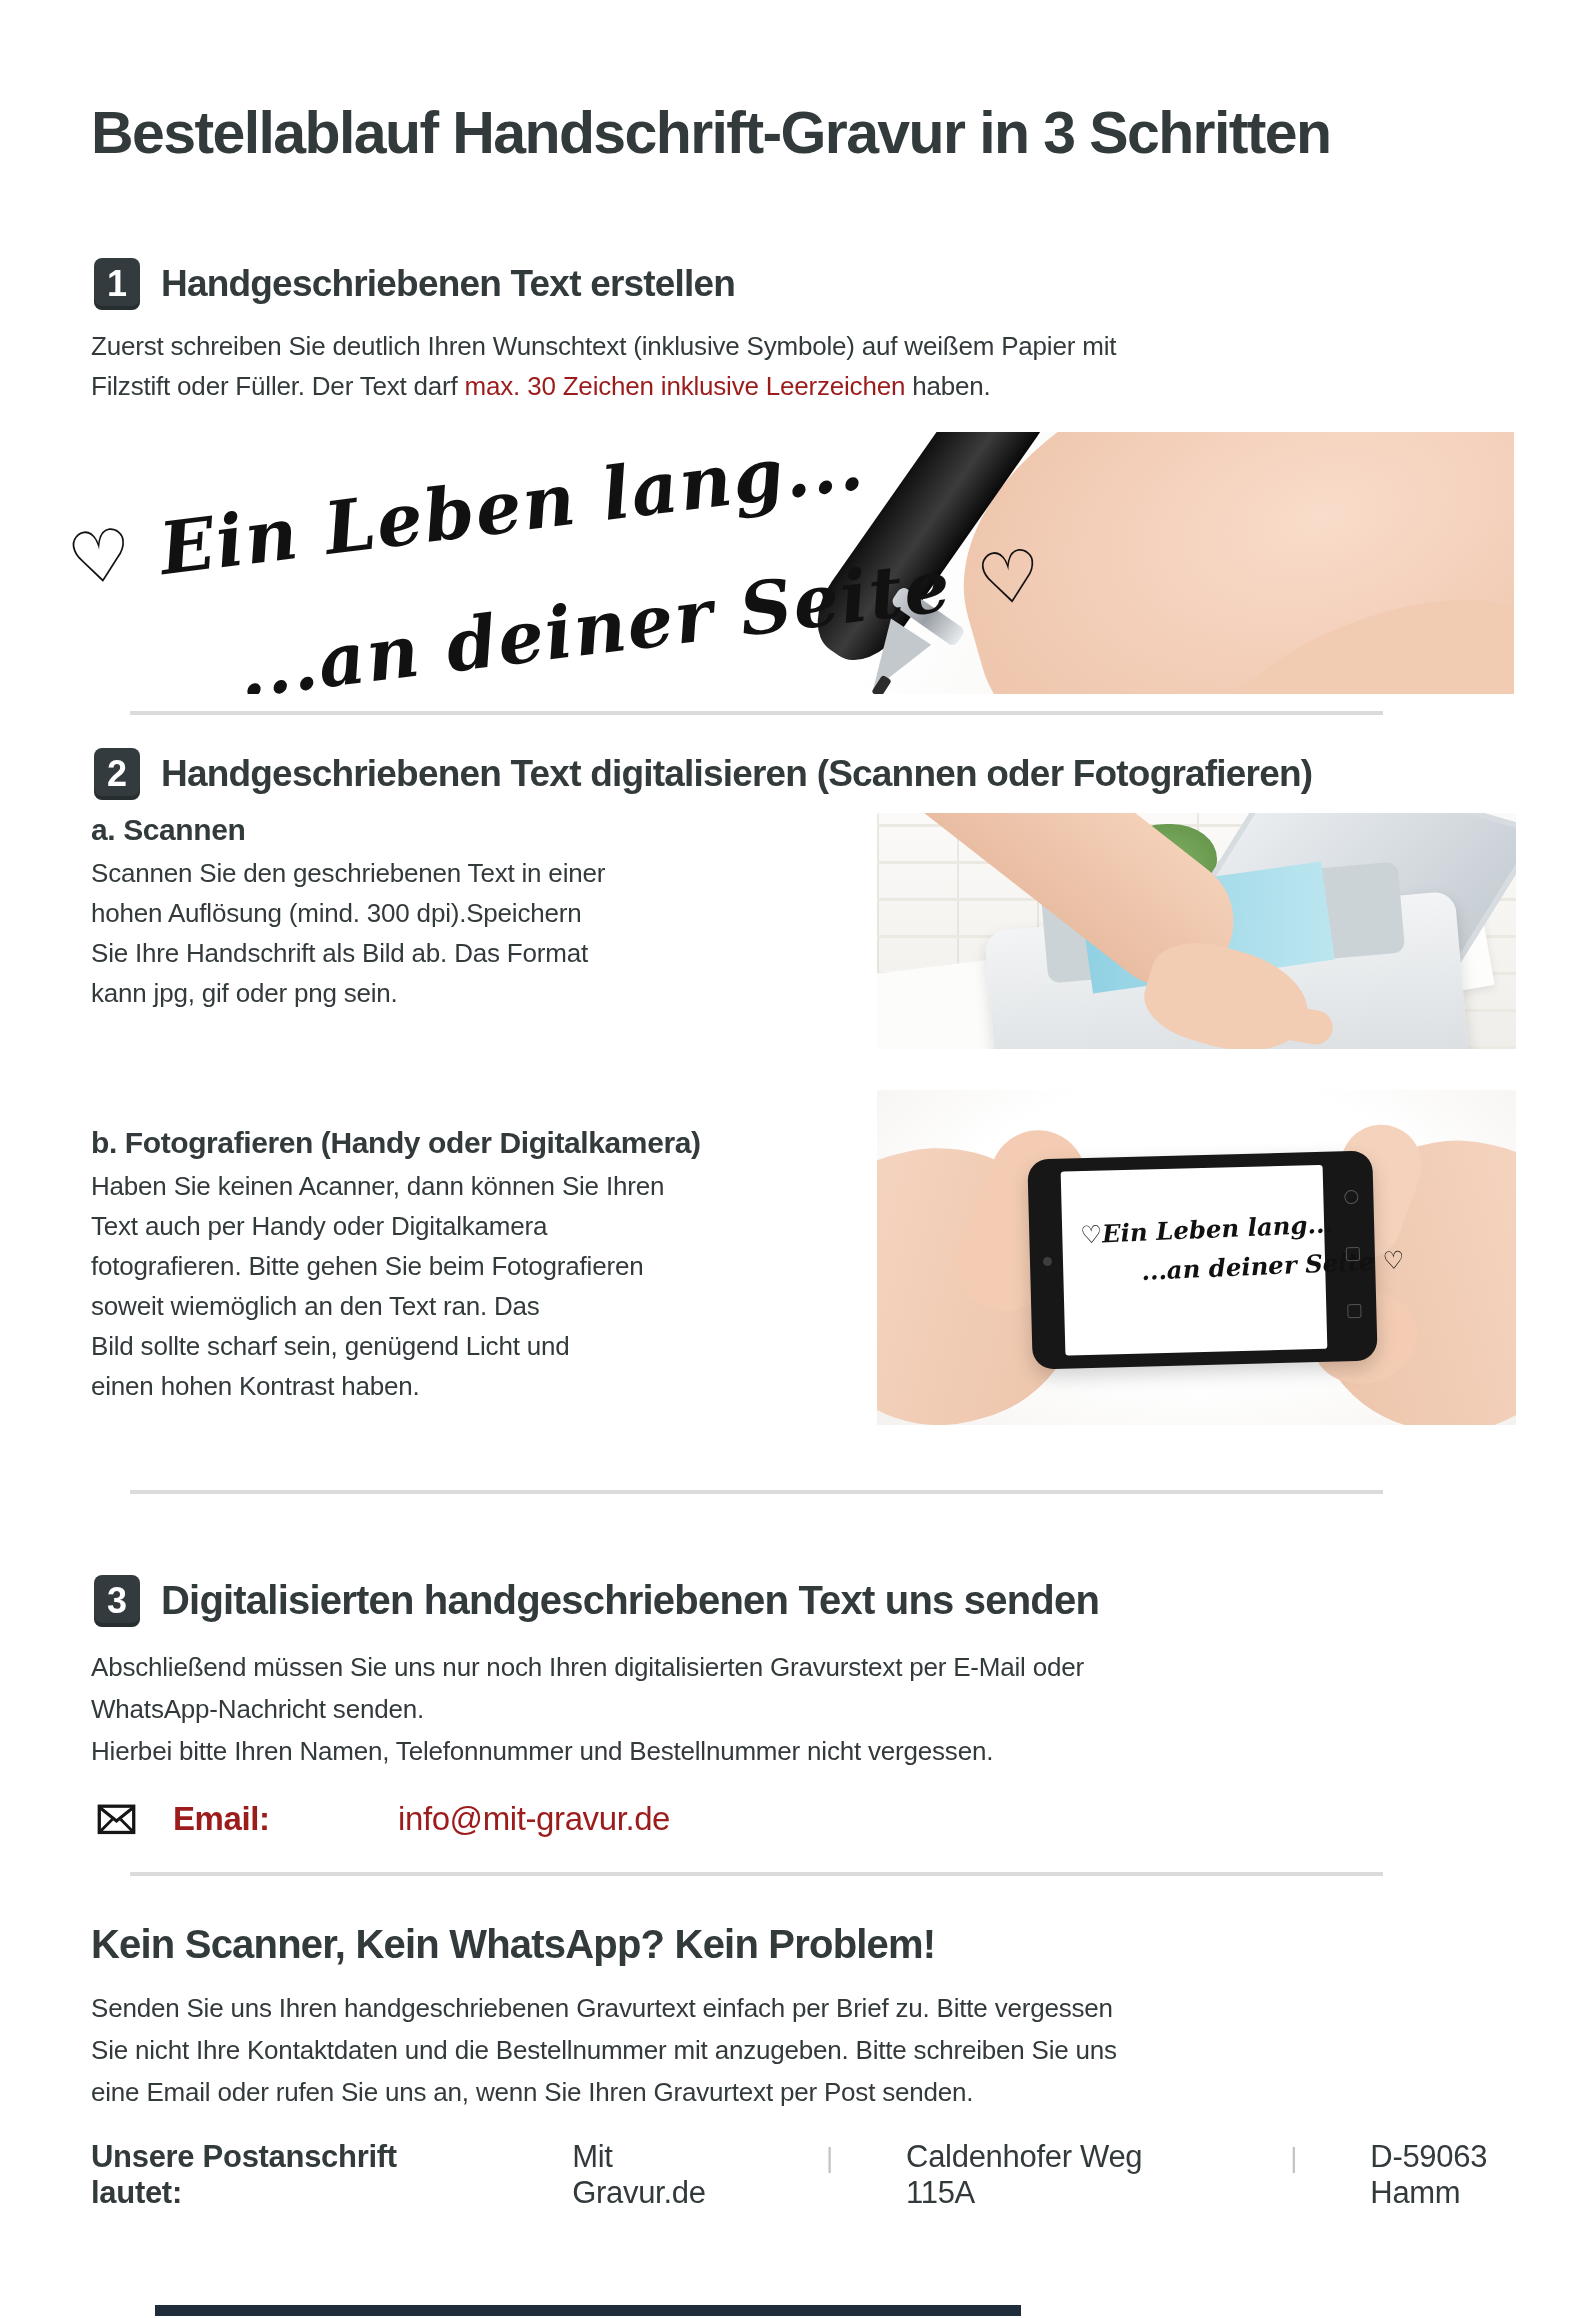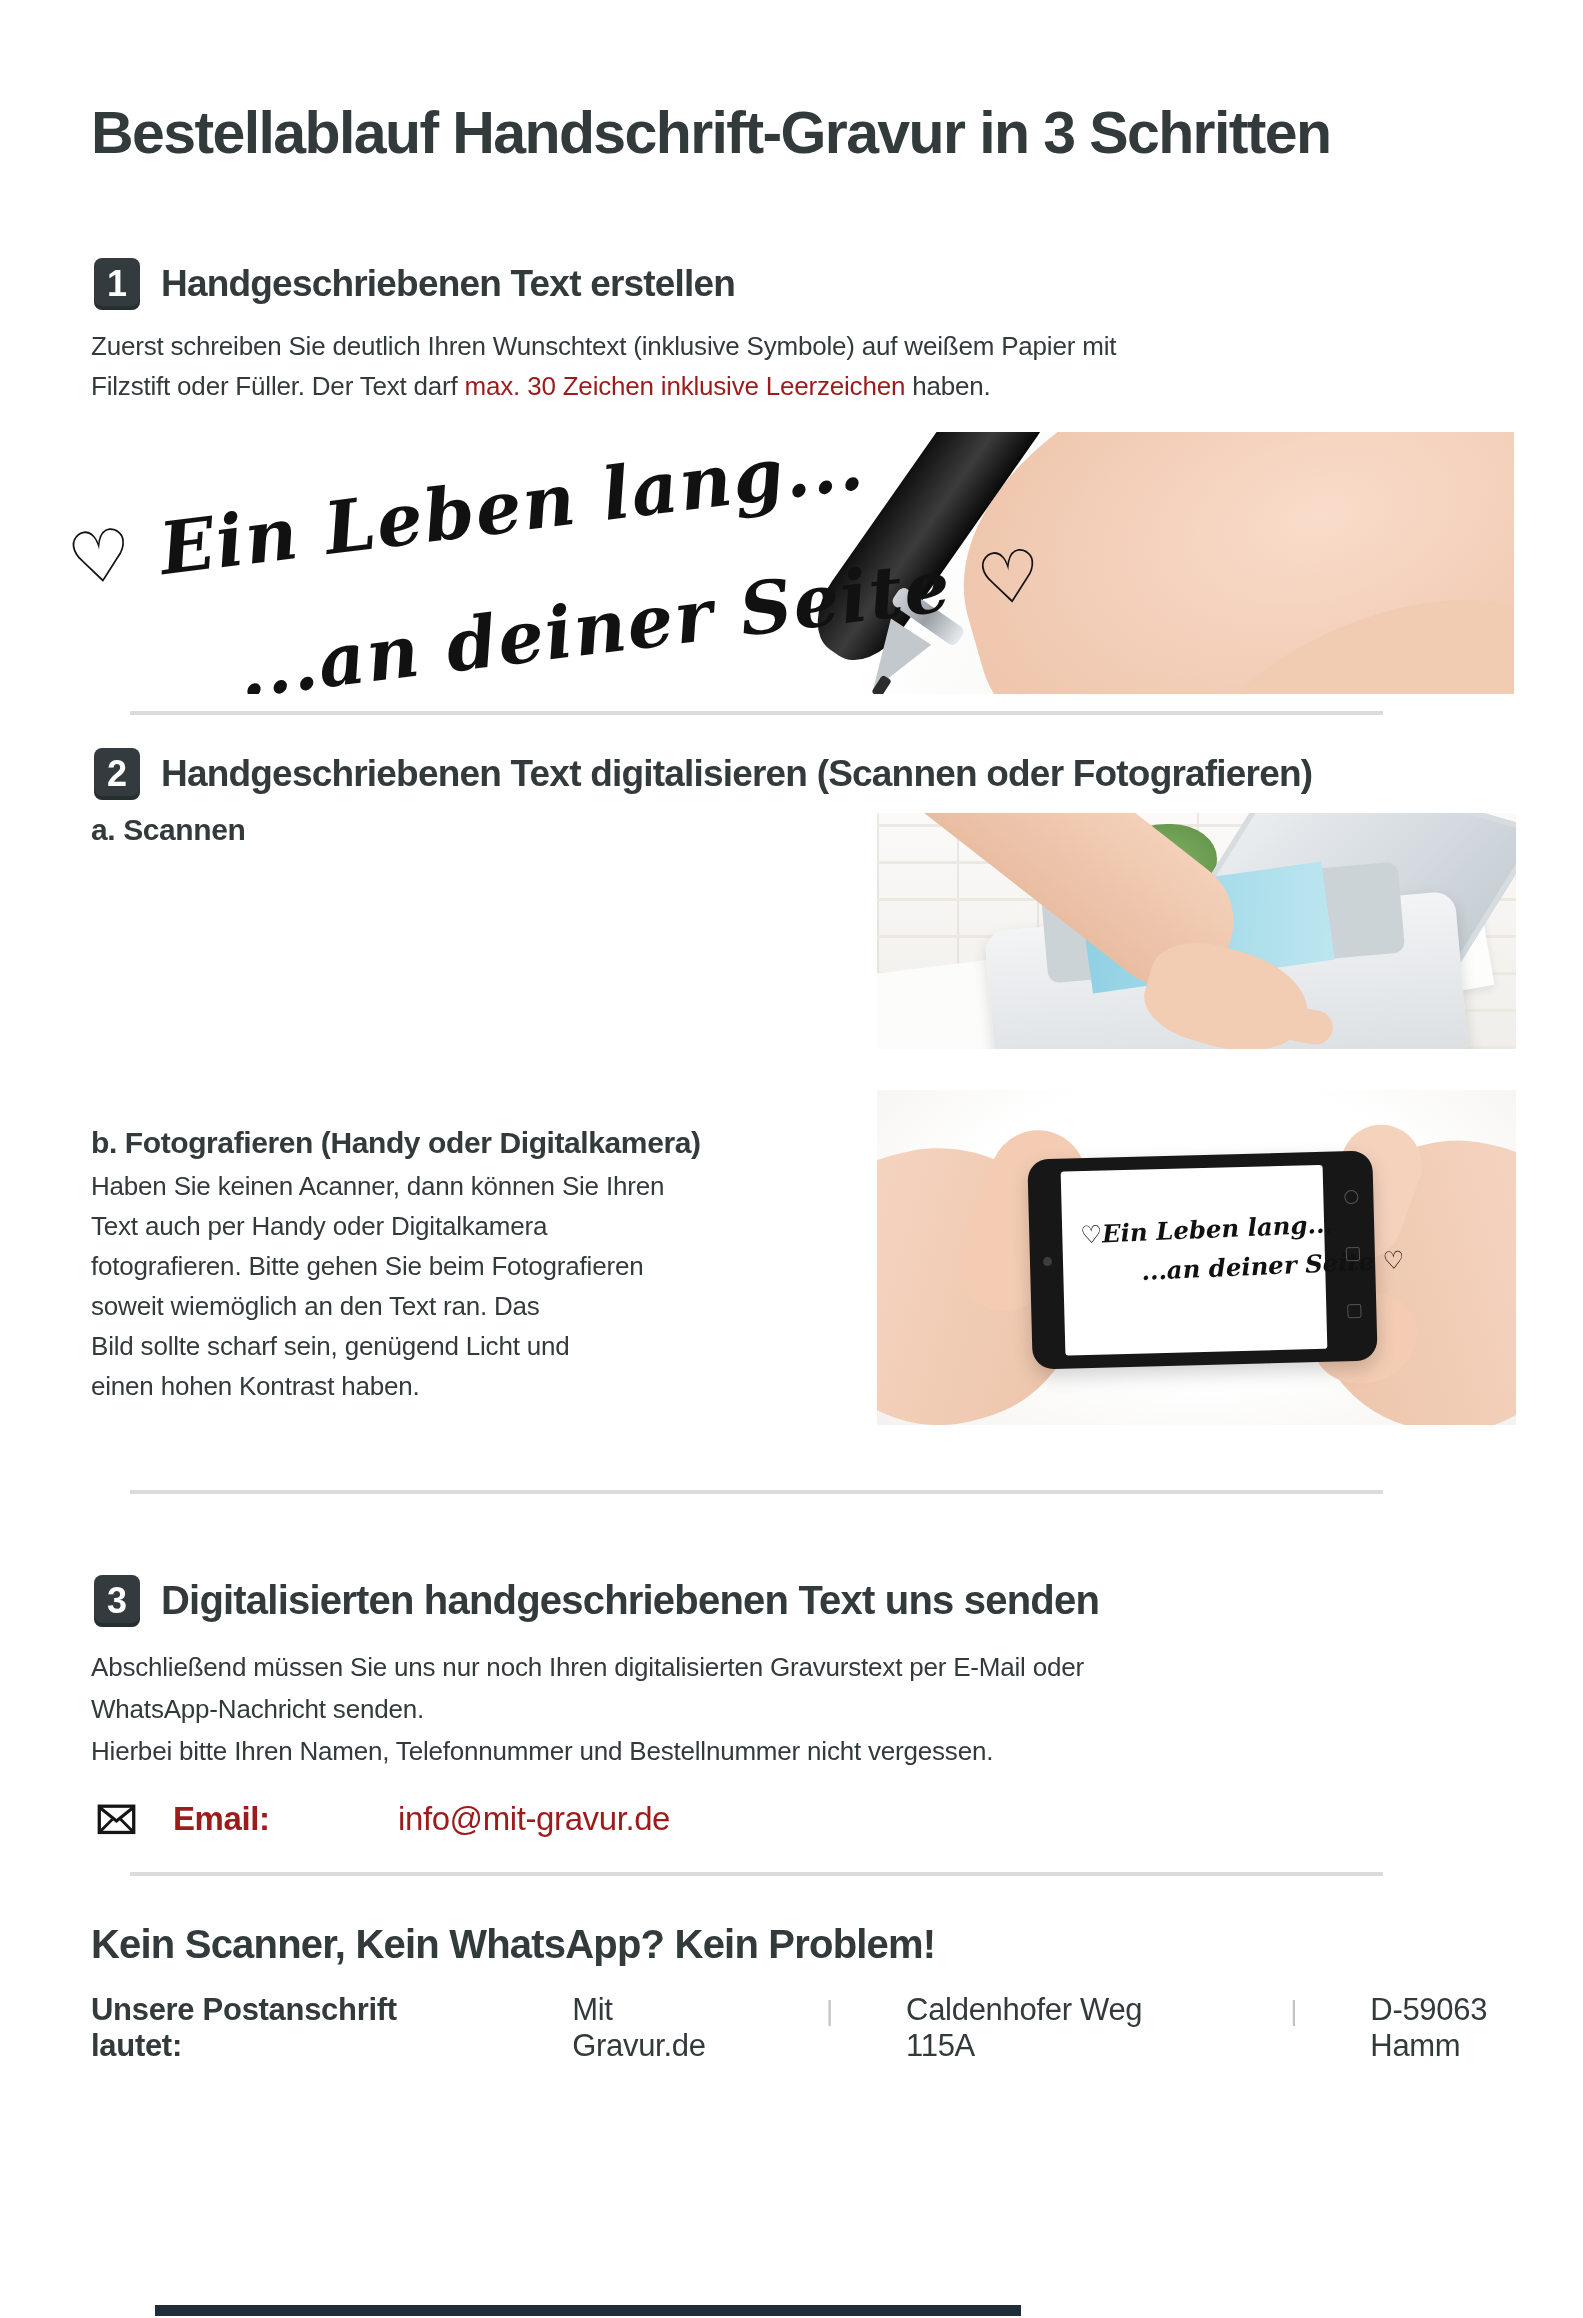--- a/index.html
+++ b/index.html
@@ -128,20 +128,24 @@
   <div class="divider mt20"></div>
 
   <div class="step-header mt40" style="margin-left:94px;">
     <div class="badge">2</div>
     <div class="step-title">Handgeschriebenen Text digitalisieren (Scannen oder Fotografieren)</div>
   </div>
 
   <div class="row mt16">
     <div class="col-text">
       <div class="sub-title">a. Scannen</div>
+      <p class="p" style="margin:0;">Scannen Sie den geschriebenen Text in einer
+hohen Auflösung (mind. 300 dpi).Speichern
+Sie Ihre Handschrift als Bild ab. Das Format
+kann jpg, gif oder png sein.</p>
     </div>
     <div class="col-img scan-img" style="margin-left:49px;">
       <div class="sc-plant"></div>
       <div class="sc-sheet"></div>
       <div class="sc-lid"></div>
       <div class="sc-desk"></div>
       <div class="sc-body"></div>
       <div class="sc-rim"></div>
       <div class="sc-paper"></div>
       <div class="sc-arm"></div>
@@ -198,20 +202,23 @@
     </svg>
     <div class="contact-label">Email:</div>
     <div class="contact-value">info@mit-gravur.de</div>
   </div>
 
 
   <div class="divider mt40"></div>
 
   <h2 class="h-problem">Kein Scanner, Kein WhatsApp? Kein Problem!</h2>
 
+  <p class="p mt24" style="margin-left:91px;line-height:42px;">Senden Sie uns Ihren handgeschriebenen Gravurtext einfach per Brief zu. Bitte vergessen
+Sie nicht Ihre Kontaktdaten und die Bestellnummer mit anzugeben. Bitte schreiben Sie uns
+eine Email oder rufen Sie uns an, wenn Sie Ihren Gravurtext per Post senden.</p>
 
   <div class="footer-line">
     <span class="footer-label">Unsere Postanschrift lautet:</span>
     <span>Mit Gravur.de</span>
     <span class="footer-sep">|</span>
     <span>Caldenhofer Weg 115A</span>
     <span class="footer-sep">|</span>
     <span>D-59063 Hamm</span>
   </div>
 

